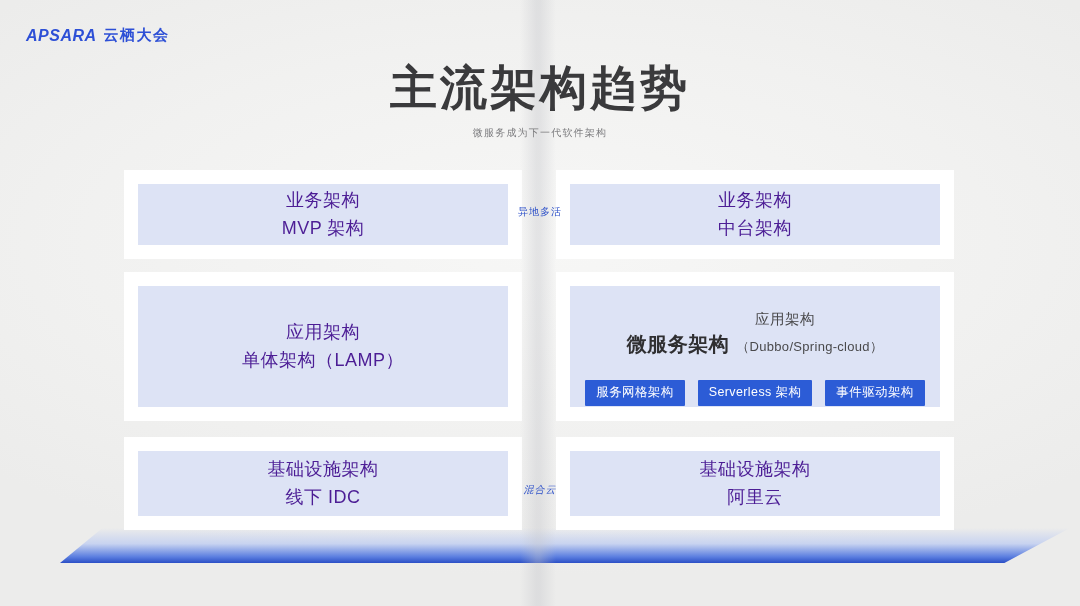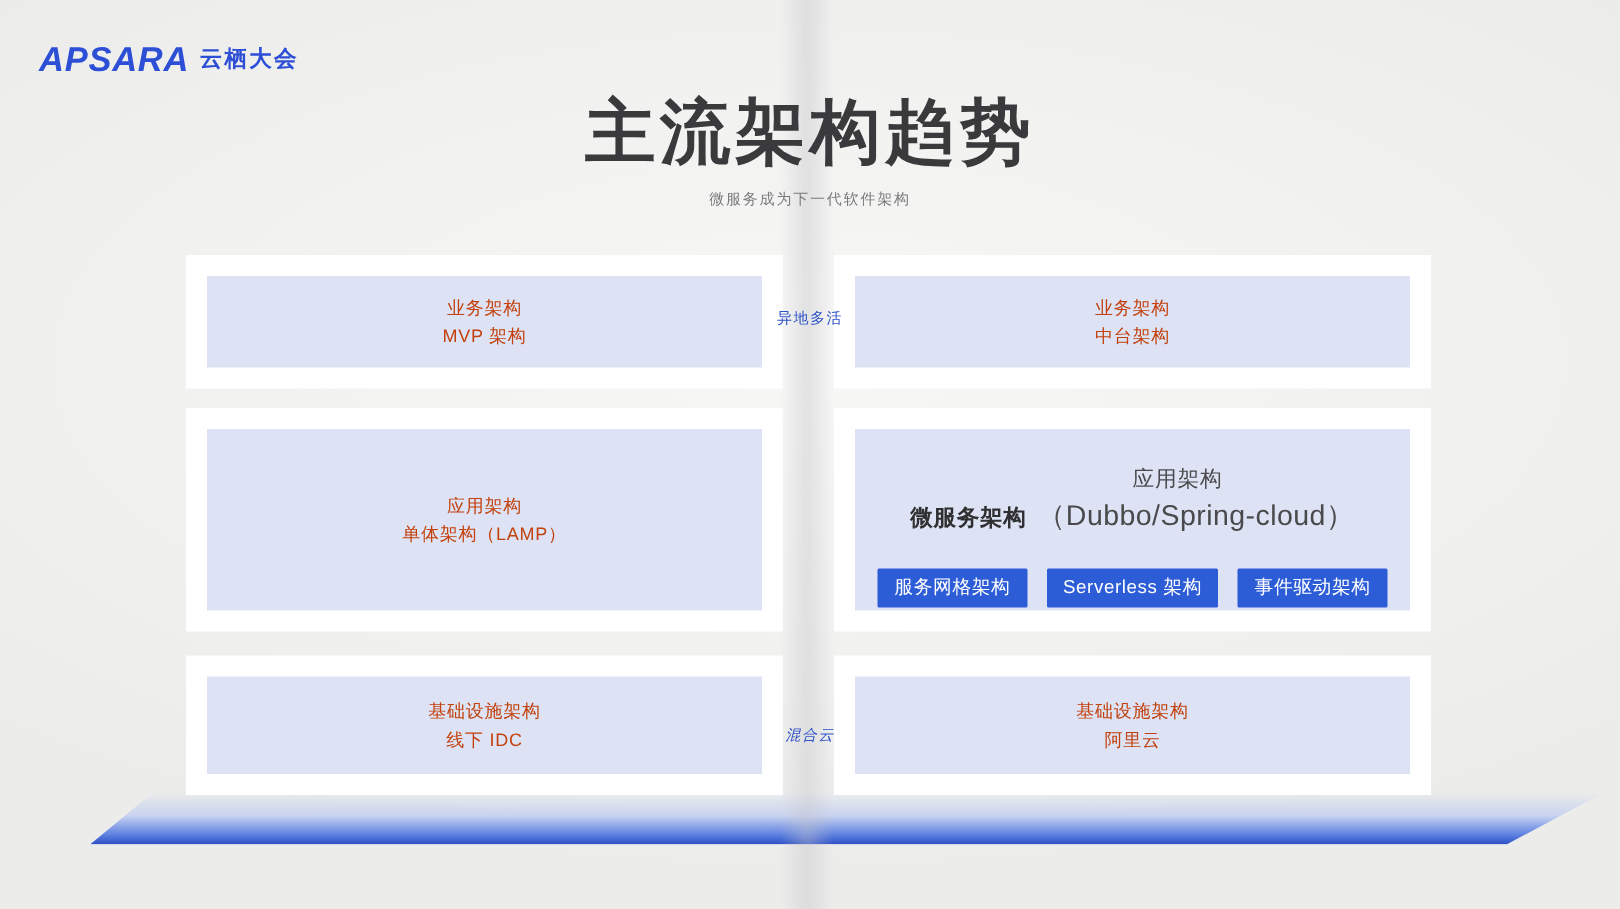--- a/index.html
+++ b/index.html
@@ -36,21 +36,21 @@
   .logo {
     position: absolute;
     left: 26px;
     top: 26px;
     display: flex;
     align-items: center;
     gap: 7px;
     z-index: 9;
   }
   .logo-apsara {
-    font-size: 23px;
+    font-size: 16px;
     font-weight: bold;
     font-style: italic;
     letter-spacing: 0.5px;
     color: #2d4fd6;
     font-family: "Liberation Sans", sans-serif;
   }
   .logo-cn {
     font-size: 15px;
     font-weight: bold;
     color: #2d4fd6;
@@ -119,22 +119,22 @@
     align-items: center;
     justify-content: center;
     text-align: center;
   }
   .panel.row2-right {
     justify-content: flex-start;
     padding-top: 24px;
   }
 
   .panel-line {
-    font-size: 12px;
-    color: #c2410c;
+    font-size: 18px;
+    color: #4c1d95;
     line-height: 1.55;
     letter-spacing: 0.5px;
   }
 
   
   .ms-head {
     display: flex;
     flex-direction: column;
     align-items: center;
   }
@@ -144,27 +144,27 @@
     letter-spacing: 0.5px;
     margin-left: 60px;
   }
   .ms-bottom {
     display: flex;
     align-items: baseline;
     gap: 7px;
     margin-top: 2px;
   }
   .ms-strong {
-    font-size: 15px;
+    font-size: 20px;
     font-weight: bold;
     color: #2f2f31;
     letter-spacing: 0.5px;
   }
   .ms-paren {
-    font-size: 19px;
+    font-size: 13px;
     color: #4a4a4c;
     letter-spacing: 0.3px;
   }
 
   .badges {
     display: flex;
     gap: 13px;
     margin-top: 22px;
     justify-content: space-between;
   }

